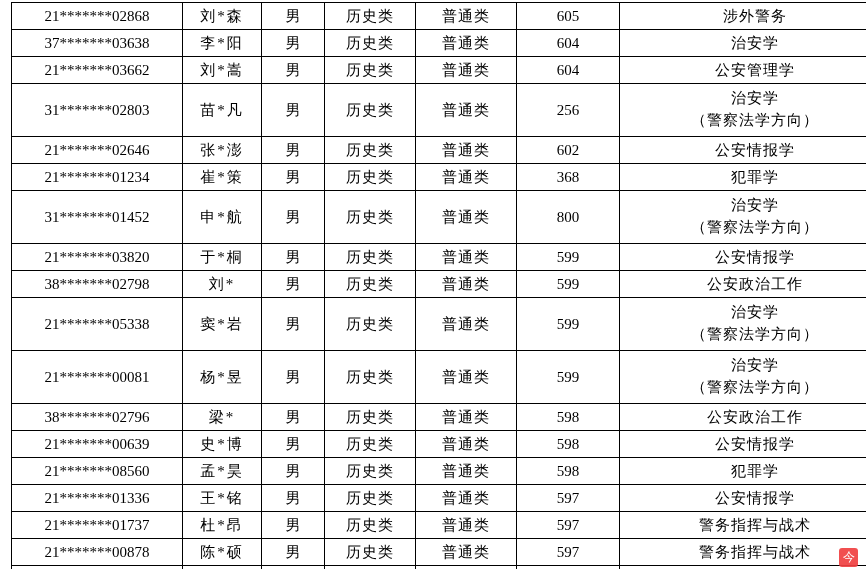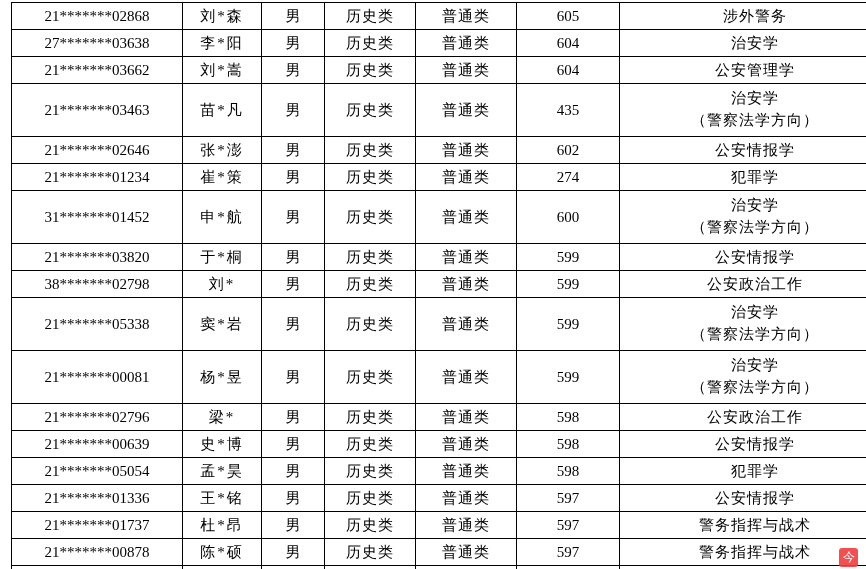--- a/index.html
+++ b/index.html
@@ -97,44 +97,44 @@
         <tr class="h1">
           <td class="c-id">21*******02868</td>
           <td class="c-name">刘*森</td>
           <td class="c-gender">男</td>
           <td class="c-subject">历史类</td>
           <td class="c-type">普通类</td>
           <td class="c-score">605</td>
           <td class="c-major">涉外警务</td>
         </tr>
         <tr class="h1">
-          <td class="c-id">27*******03638</td>
+          <td class="c-id">37*******03638</td>
           <td class="c-name">李*阳</td>
           <td class="c-gender">男</td>
           <td class="c-subject">历史类</td>
           <td class="c-type">普通类</td>
           <td class="c-score">604</td>
           <td class="c-major">治安学</td>
         </tr>
         <tr class="h1">
           <td class="c-id">21*******03662</td>
           <td class="c-name">刘*嵩</td>
           <td class="c-gender">男</td>
           <td class="c-subject">历史类</td>
           <td class="c-type">普通类</td>
           <td class="c-score">604</td>
           <td class="c-major">公安管理学</td>
         </tr>
         <tr class="h2">
-          <td class="c-id">21*******03463</td>
+          <td class="c-id">31*******02803</td>
           <td class="c-name">苗*凡</td>
           <td class="c-gender">男</td>
           <td class="c-subject">历史类</td>
           <td class="c-type">普通类</td>
-          <td class="c-score">435</td>
+          <td class="c-score">256</td>
           <td class="c-major">
             <span class="major-two-line">
               <span>治安学</span>
               <span>（警察法学方向）</span>
             </span>
           </td>
         </tr>
         <tr class="h1">
           <td class="c-id">21*******02646</td>
           <td class="c-name">张*澎</td>
@@ -143,30 +143,30 @@
           <td class="c-type">普通类</td>
           <td class="c-score">602</td>
           <td class="c-major">公安情报学</td>
         </tr>
         <tr class="h1">
           <td class="c-id">21*******01234</td>
           <td class="c-name">崔*策</td>
           <td class="c-gender">男</td>
           <td class="c-subject">历史类</td>
           <td class="c-type">普通类</td>
-          <td class="c-score">274</td>
+          <td class="c-score">368</td>
           <td class="c-major">犯罪学</td>
         </tr>
         <tr class="h2">
           <td class="c-id">31*******01452</td>
           <td class="c-name">申*航</td>
           <td class="c-gender">男</td>
           <td class="c-subject">历史类</td>
           <td class="c-type">普通类</td>
-          <td class="c-score">600</td>
+          <td class="c-score">800</td>
           <td class="c-major">
             <span class="major-two-line">
               <span>治安学</span>
               <span>（警察法学方向）</span>
             </span>
           </td>
         </tr>
         <tr class="h1">
           <td class="c-id">21*******03820</td>
           <td class="c-name">于*桐</td>
@@ -207,39 +207,39 @@
           <td class="c-type">普通类</td>
           <td class="c-score">599</td>
           <td class="c-major">
             <span class="major-two-line">
               <span>治安学</span>
               <span>（警察法学方向）</span>
             </span>
           </td>
         </tr>
         <tr class="h1">
-          <td class="c-id">21*******02796</td>
+          <td class="c-id">38*******02796</td>
           <td class="c-name">梁*</td>
           <td class="c-gender">男</td>
           <td class="c-subject">历史类</td>
           <td class="c-type">普通类</td>
           <td class="c-score">598</td>
           <td class="c-major">公安政治工作</td>
         </tr>
         <tr class="h1">
           <td class="c-id">21*******00639</td>
           <td class="c-name">史*博</td>
           <td class="c-gender">男</td>
           <td class="c-subject">历史类</td>
           <td class="c-type">普通类</td>
           <td class="c-score">598</td>
           <td class="c-major">公安情报学</td>
         </tr>
         <tr class="h1">
-          <td class="c-id">21*******05054</td>
+          <td class="c-id">21*******08560</td>
           <td class="c-name">孟*昊</td>
           <td class="c-gender">男</td>
           <td class="c-subject">历史类</td>
           <td class="c-type">普通类</td>
           <td class="c-score">598</td>
           <td class="c-major">犯罪学</td>
         </tr>
         <tr class="h1">
           <td class="c-id">21*******01336</td>
           <td class="c-name">王*铭</td>

